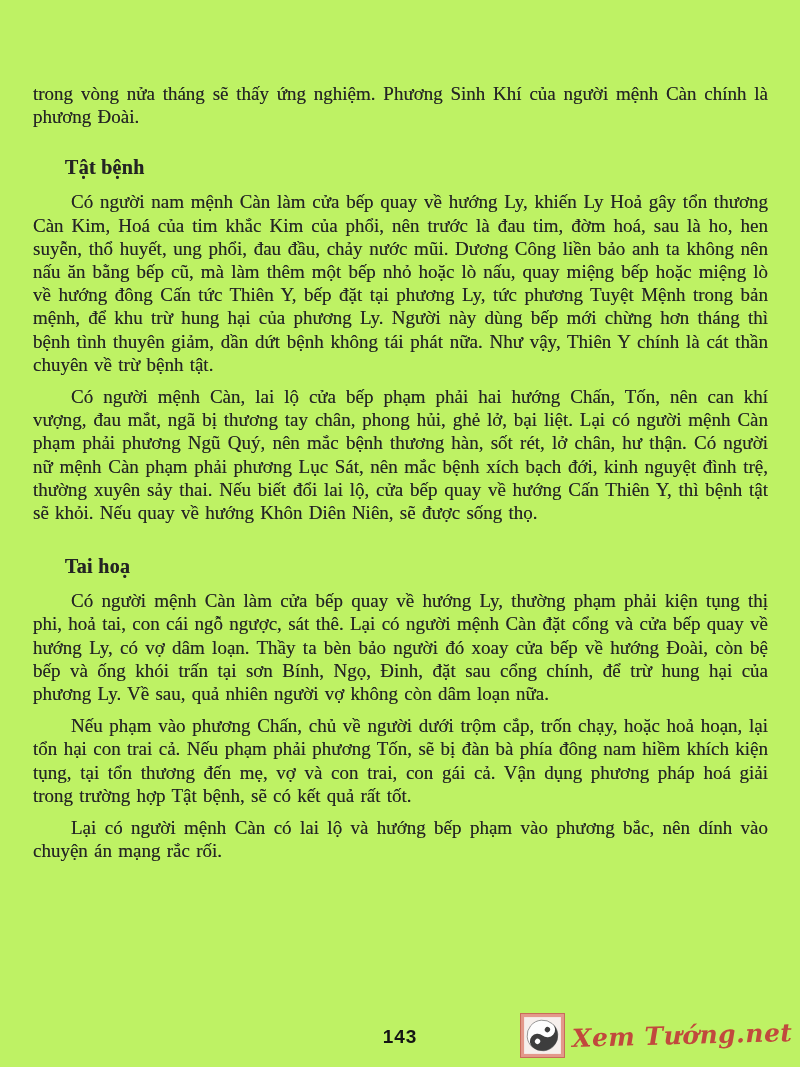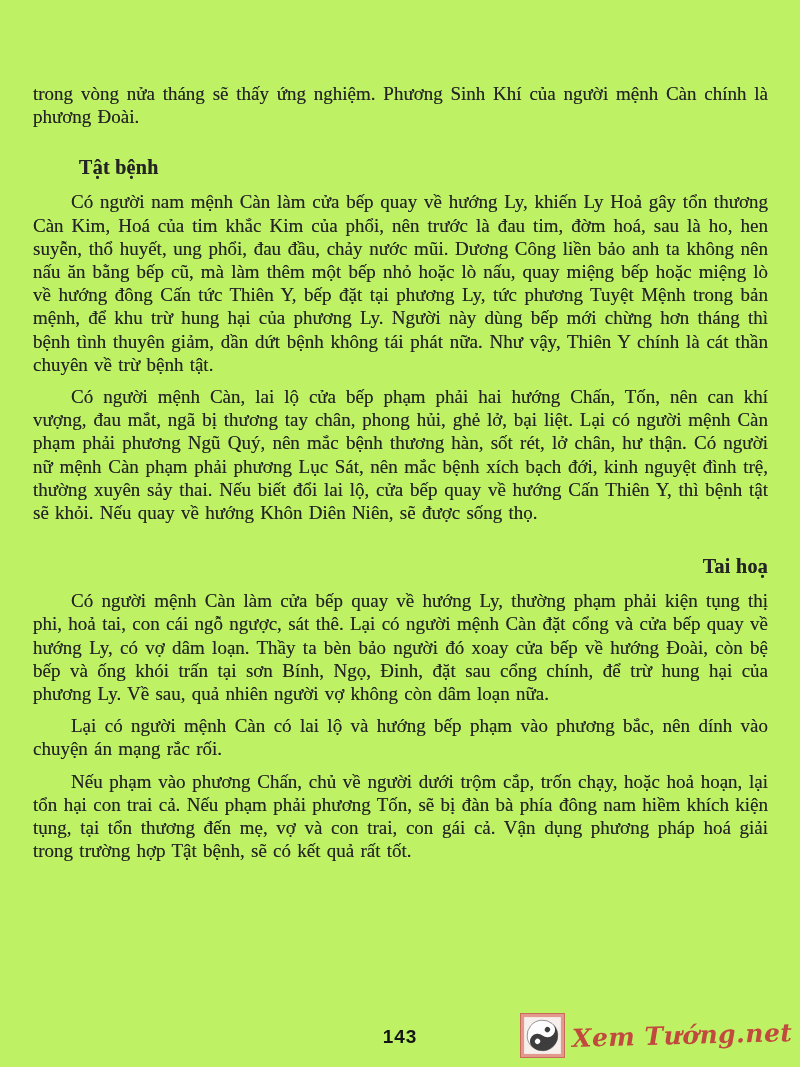--- a/index.html
+++ b/index.html
@@ -24,25 +24,25 @@
     text-align: justify;
     text-indent: 38px;
     margin: 0 0 9px 0;
     word-spacing: 1.5px;
     text-shadow: 0 0 0.6px rgba(40,40,40,0.55);
   }
   .para.intro { text-indent: 0; }
   .section-heading {
     font-weight: bold;
     font-size: 20px;
-    margin: 28px 0 11px 46px;
+    margin: 28px 0 11px 32px;
     letter-spacing: 0.3px;
     text-shadow: 0 0 0.6px rgba(20,20,20,0.6);
   }
-  .section-heading.second { margin-top: 31px; text-align: right; }
+  .section-heading.second { margin-top: 31px; }
   .page-number {
     position: absolute;
     left: 0; right: 0;
     top: 1026px;
     text-align: center;
     font-family: "Liberation Sans", sans-serif;
     font-weight: bold;
     font-size: 19px;
     letter-spacing: 1px;
     color: #141414;
@@ -78,23 +78,23 @@
     <h2 class="section-heading">Tật bệnh</h2>
 
     <p class="para">Có người nam mệnh Càn làm cửa bếp quay về hướng Ly, khiến Ly Hoả gây tổn thương Càn Kim, Hoá của tim khắc Kim của phổi, nên trước là đau tim, đờm hoá, sau là ho, hen suyễn, thổ huyết, ung phổi, đau đầu, chảy nước mũi. Dương Công liền bảo anh ta không nên nấu ăn bằng bếp cũ, mà làm thêm một bếp nhỏ hoặc lò nấu, quay miệng bếp hoặc miệng lò về hướng đông Cấn tức Thiên Y, bếp đặt tại phương Ly, tức phương Tuyệt Mệnh trong bản mệnh, để khu trừ hung hại của phương Ly. Người này dùng bếp mới chừng hơn tháng thì bệnh tình thuyên giảm, dần dứt bệnh không tái phát nữa. Như vậy, Thiên Y chính là cát thần chuyên về trừ bệnh tật.</p>
 
     <p class="para">Có người mệnh Càn, lai lộ cửa bếp phạm phải hai hướng Chấn, Tốn, nên can khí vượng, đau mắt, ngã bị thương tay chân, phong hủi, ghẻ lở, bại liệt. Lại có người mệnh Càn phạm phải phương Ngũ Quý, nên mắc bệnh thương hàn, sốt rét, lở chân, hư thận. Có người nữ mệnh Càn phạm phải phương Lục Sát, nên mắc bệnh xích bạch đới, kinh nguyệt đình trệ, thường xuyên sảy thai. Nếu biết đổi lai lộ, cửa bếp quay về hướng Cấn Thiên Y, thì bệnh tật sẽ khỏi. Nếu quay về hướng Khôn Diên Niên, sẽ được sống thọ.</p>
 
     <h2 class="section-heading second">Tai hoạ</h2>
 
     <p class="para">Có người mệnh Càn làm cửa bếp quay về hướng Ly, thường phạm phải kiện tụng thị phi, hoả tai, con cái ngỗ ngược, sát thê. Lại có người mệnh Càn đặt cổng và cửa bếp quay về hướng Ly, có vợ dâm loạn. Thầy ta bèn bảo người đó xoay cửa bếp về hướng Đoài, còn bệ bếp và ống khói trấn tại sơn Bính, Ngọ, Đinh, đặt sau cổng chính, để trừ hung hại của phương Ly. Về sau, quả nhiên người vợ không còn dâm loạn nữa.</p>
 
+    <p class="para">Nếu phạm vào phương Chấn, chủ về người dưới trộm cắp, trốn chạy, hoặc hoả hoạn, lại tổn hại con trai cả. Nếu phạm phải phương Tốn, sẽ bị đàn bà phía đông nam hiềm khích kiện tụng, tại tổn thương đến mẹ, vợ và con trai, con gái cả. Vận dụng phương pháp hoá giải trong trường hợp Tật bệnh, sẽ có kết quả rất tốt.</p>
+
     <p class="para">Lại có người mệnh Càn có lai lộ và hướng bếp phạm vào phương bắc, nên dính vào chuyện án mạng rắc rối.</p>
-
-    <p class="para">Nếu phạm vào phương Chấn, chủ về người dưới trộm cắp, trốn chạy, hoặc hoả hoạn, lại tổn hại con trai cả. Nếu phạm phải phương Tốn, sẽ bị đàn bà phía đông nam hiềm khích kiện tụng, tại tổn thương đến mẹ, vợ và con trai, con gái cả. Vận dụng phương pháp hoá giải trong trường hợp Tật bệnh, sẽ có kết quả rất tốt.</p>
 
   </div>
 
   <div class="page-number">143</div>
 
   <div class="watermark">
     <span class="wm-icon">
       <svg viewBox="0 0 44 44" width="45" height="45" aria-hidden="true">
         <rect x="0.5" y="0.5" width="43" height="43" fill="#e3998b" stroke="#c96b5b" stroke-width="1"></rect>
         <rect x="4" y="4" width="36" height="36" fill="#f6efec"></rect>

